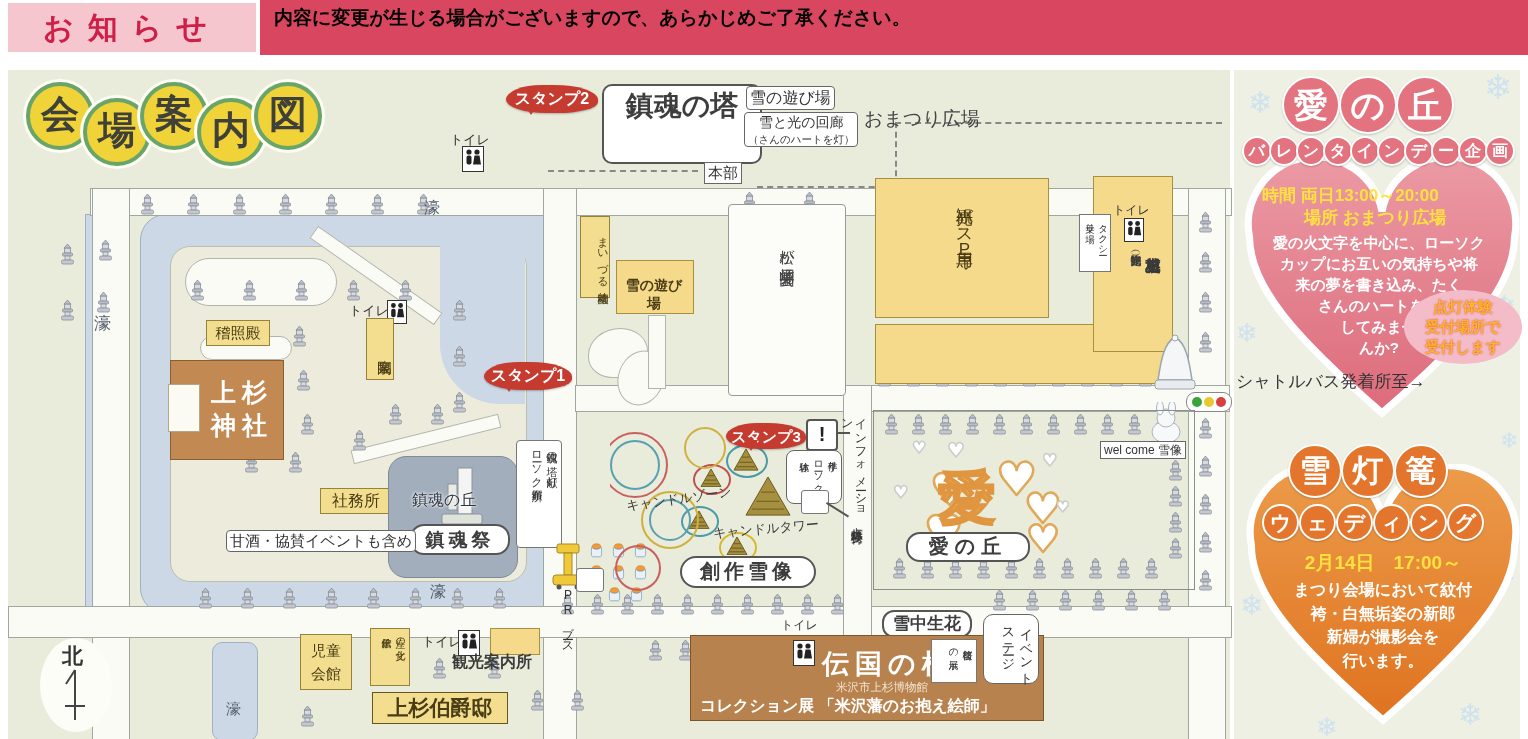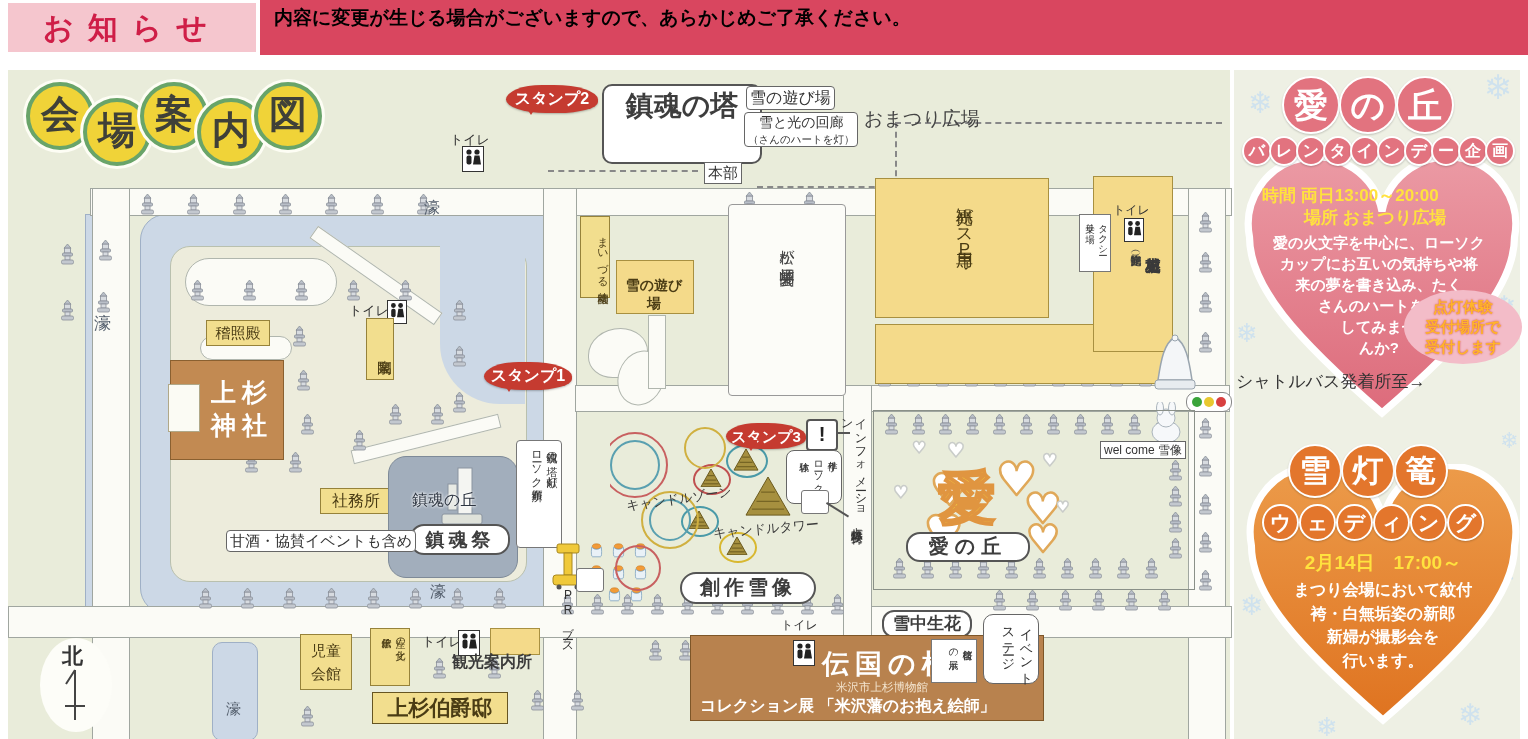--- a/index.html
+++ b/index.html
@@ -1369,21 +1369,21 @@
   </div>
 <div class="abs stamp" style="left:726px;top:423px;width:80px;height:26px;font-size:15px;line-height:1.8">スタンプ3</div>
 <div class="abs" style="left:806px;top:419px;width:28px;height:28px;background:#fff;border:2px solid #555;border-radius:4px;text-align:center;font-weight:bold;font-size:20px;line-height:26px;color:#222">!</div>
 <div class="abs vcols" style="left:786px;top:450px;width:56px;height:54px;background:#fff;border:1.5px solid #666;border-radius:8px;font-size:10px;padding:3px 2px;box-sizing:border-box">
   <span>手作り</span>
   <span>ローソク</span>
   <span>体験</span>
 </div>
 <div class="abs" style="left:626px;top:490px;font-size:13px;color:#3a3a3a;transform:rotate(-8deg)">キャンドルゾーン</div>
 <div class="abs" style="left:713px;top:520px;font-size:13px;color:#3a3a3a;transform:rotate(-5deg)">キャンドルタワー</div>
-<div class="abs rnd" style="left:680px;top:572px;width:132px;height:28px;border-radius:16px;font-size:20px;line-height:27px;letter-spacing:4px">創作雪像</div>
+<div class="abs rnd" style="left:680px;top:556px;width:132px;height:28px;border-radius:16px;font-size:20px;line-height:27px;letter-spacing:4px">創作雪像</div>
 <div class="abs v" style="left:847px;top:410px;width:20px;height:116px;font-size:12px;color:#333">インフォメーション</div>
 <div class="abs v" style="left:843px;top:518px;width:20px;height:92px;font-size:12px;color:#333">点灯体験受付</div>
 <div class="abs" style="left:801px;top:490px;width:26px;height:22px;background:#fff;border:1px solid #777;border-radius:3px"></div>
 <div class="line" style="left:836px;top:432px;width:14px"></div>
 <div class="line" style="left:827px;top:502px;width:26px;transform:rotate(32deg)"></div>
 
 <div class="abs" style="left:873px;top:410px;width:320px;height:178px;border:1px solid #8a9088"></div>
 <div class="abs" style="left:938px;top:460px;font-size:58px;font-weight:bold;color:#f7d93f;-webkit-text-stroke:2px #e09540">愛</div>
 <div class="abs rnd" style="left:906px;top:532px;width:120px;height:26px;border-radius:14px;font-size:20px;line-height:25px;letter-spacing:6px">愛の丘</div>
 <div class="abs lbl" style="left:1100px;top:441px;font-size:12px">wel come 雪像</div>

